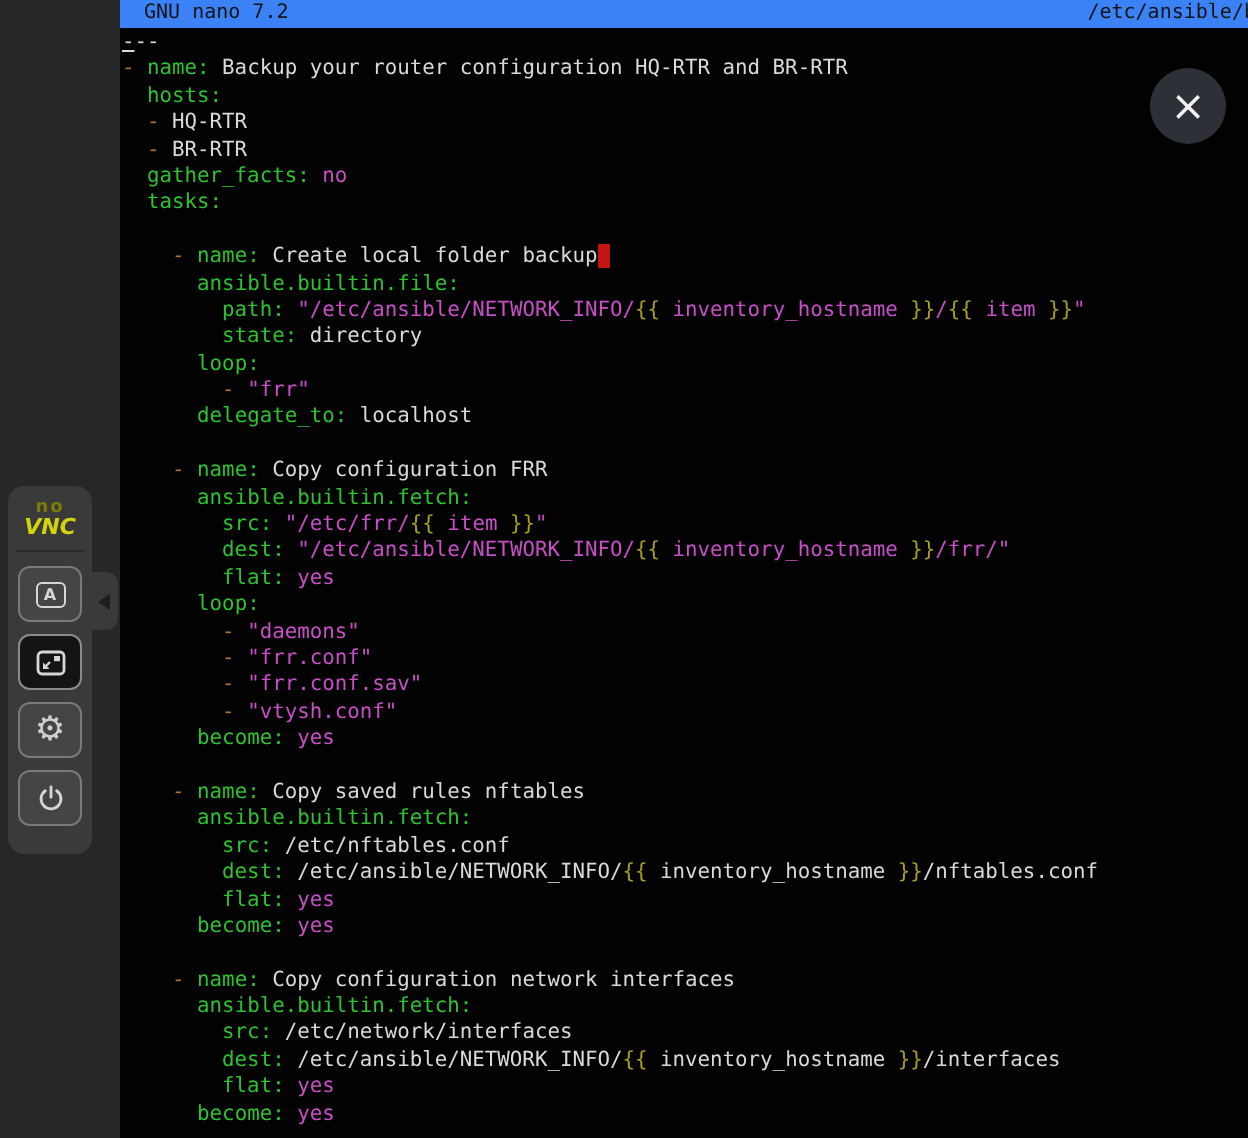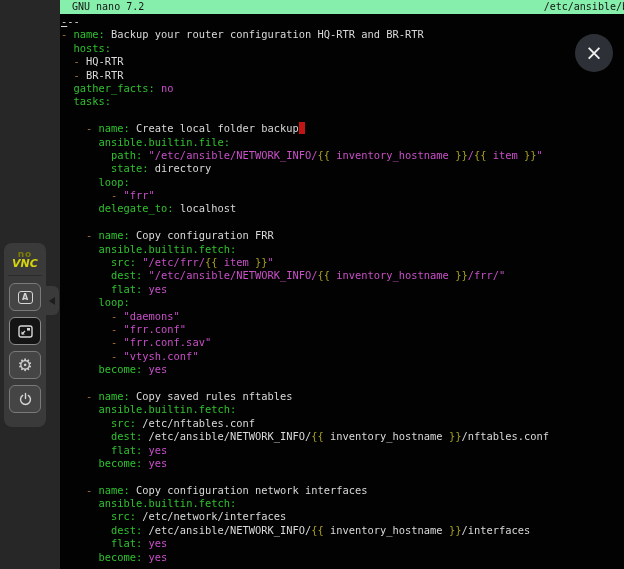--- a/index.html
+++ b/index.html
@@ -1,21 +1,21 @@
 <!DOCTYPE html>
 <html><head>
 <meta charset="utf-8">
 <style>
   html,body{margin:0;padding:0;background:#272727;}
   .screen{position:relative;width:624px;height:569px;overflow:hidden;
           font-family:"DejaVu Sans Mono",monospace;background:#272727;}
 
   
   .terminal{position:absolute;left:60px;top:0;width:564px;height:569px;background:#020202;overflow:hidden;}
-  .nano-header{position:relative;height:14px;background:#86efac;color:#141414;
+  .nano-header{position:relative;height:14px;background:#3b82f6;color:#141414;
                font-size:10px;line-height:13px;white-space:nowrap;}
   .nano-header .app{position:absolute;left:12px;top:0;}
   .nano-header .path{position:absolute;right:-4px;top:0;}
   #editor-lines{margin:0;padding:1px 0 0 1px;font-size:10.4px;line-height:13.4px;
                 white-space:pre;color:#d9d9d9;}
   .code-line{height:13.4px;}
   .c-w{color:#d9d9d9;}
   .c-wu{color:#d9d9d9;text-decoration:underline;}
   .c-g{color:#2fc22f;}
   .c-m{color:#c94fc9;}

